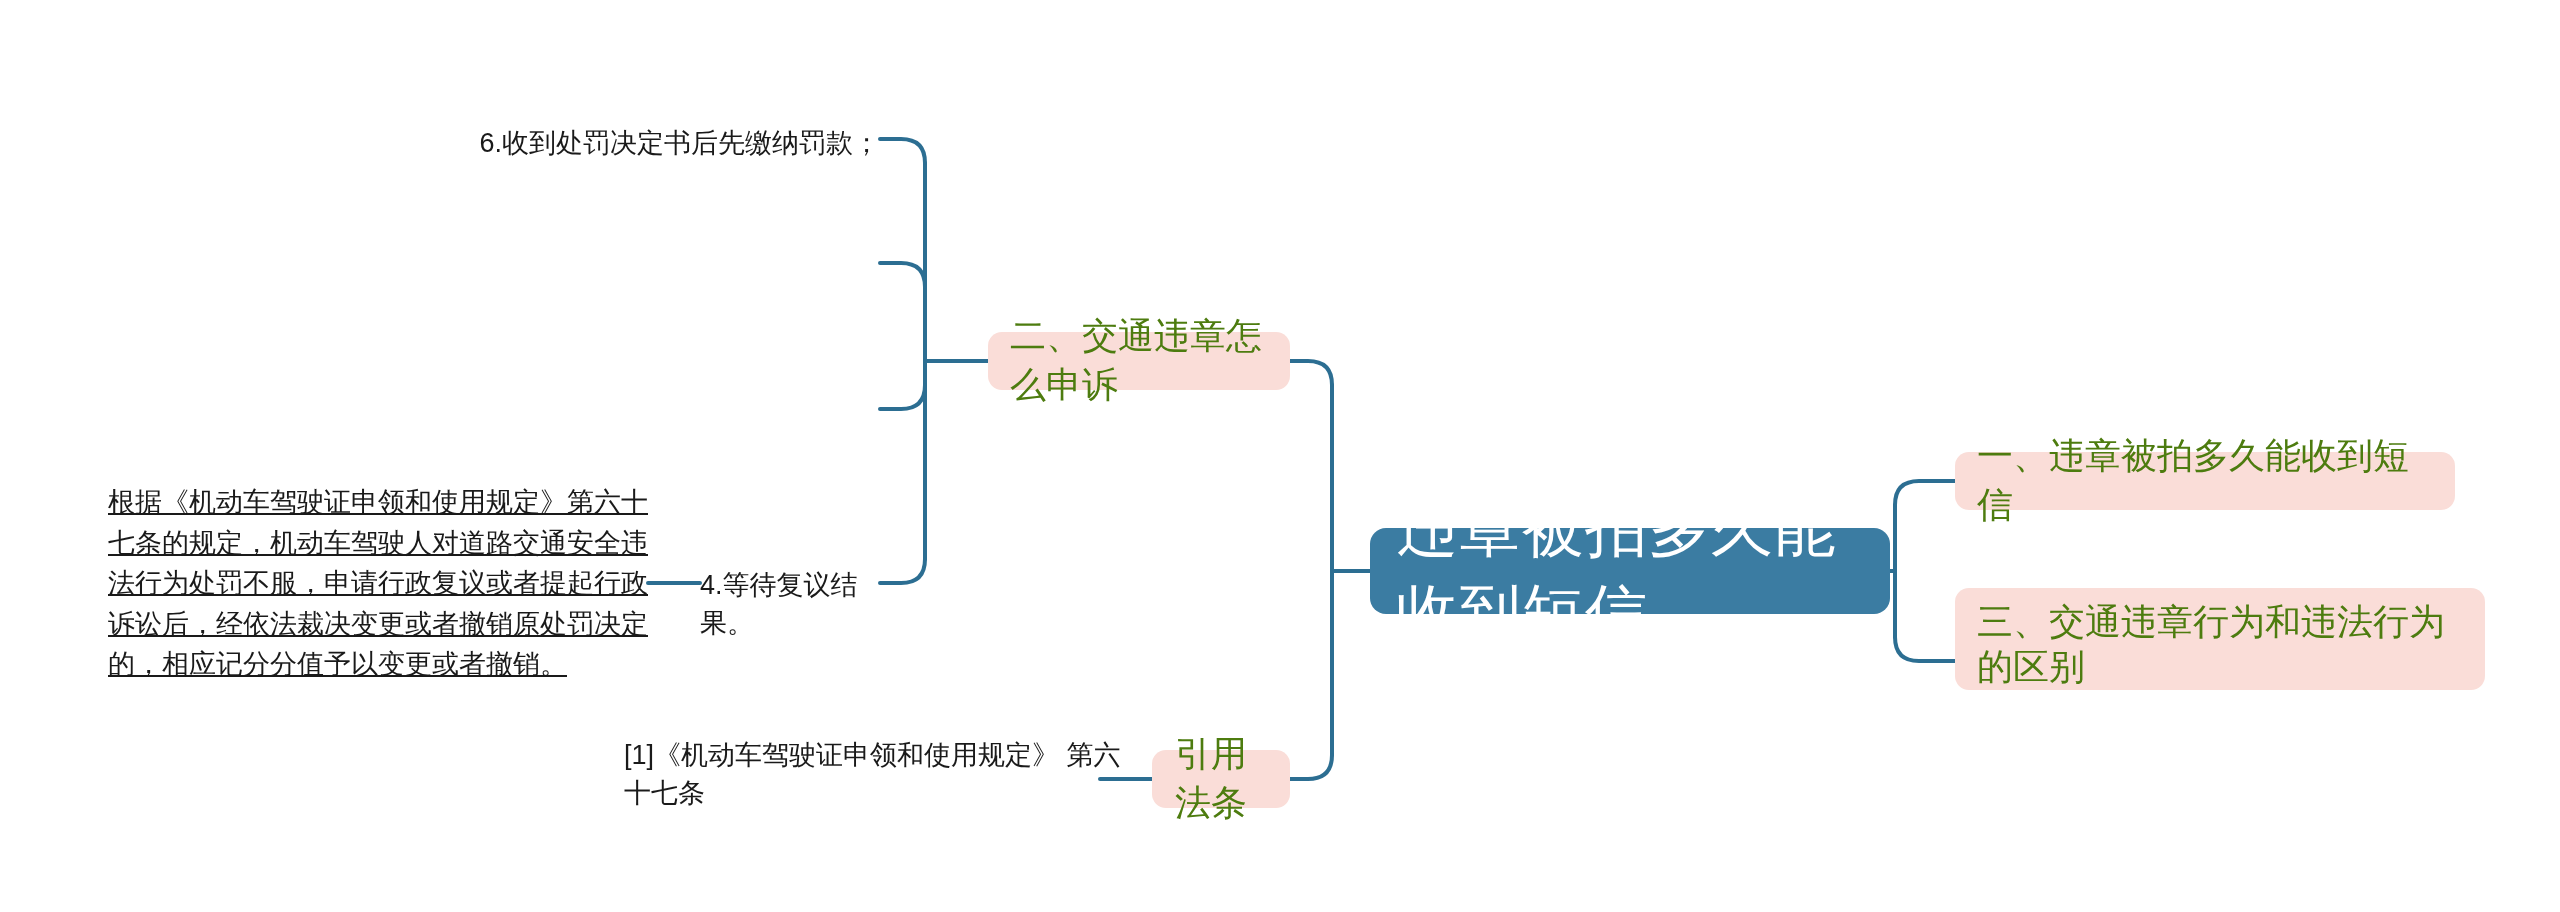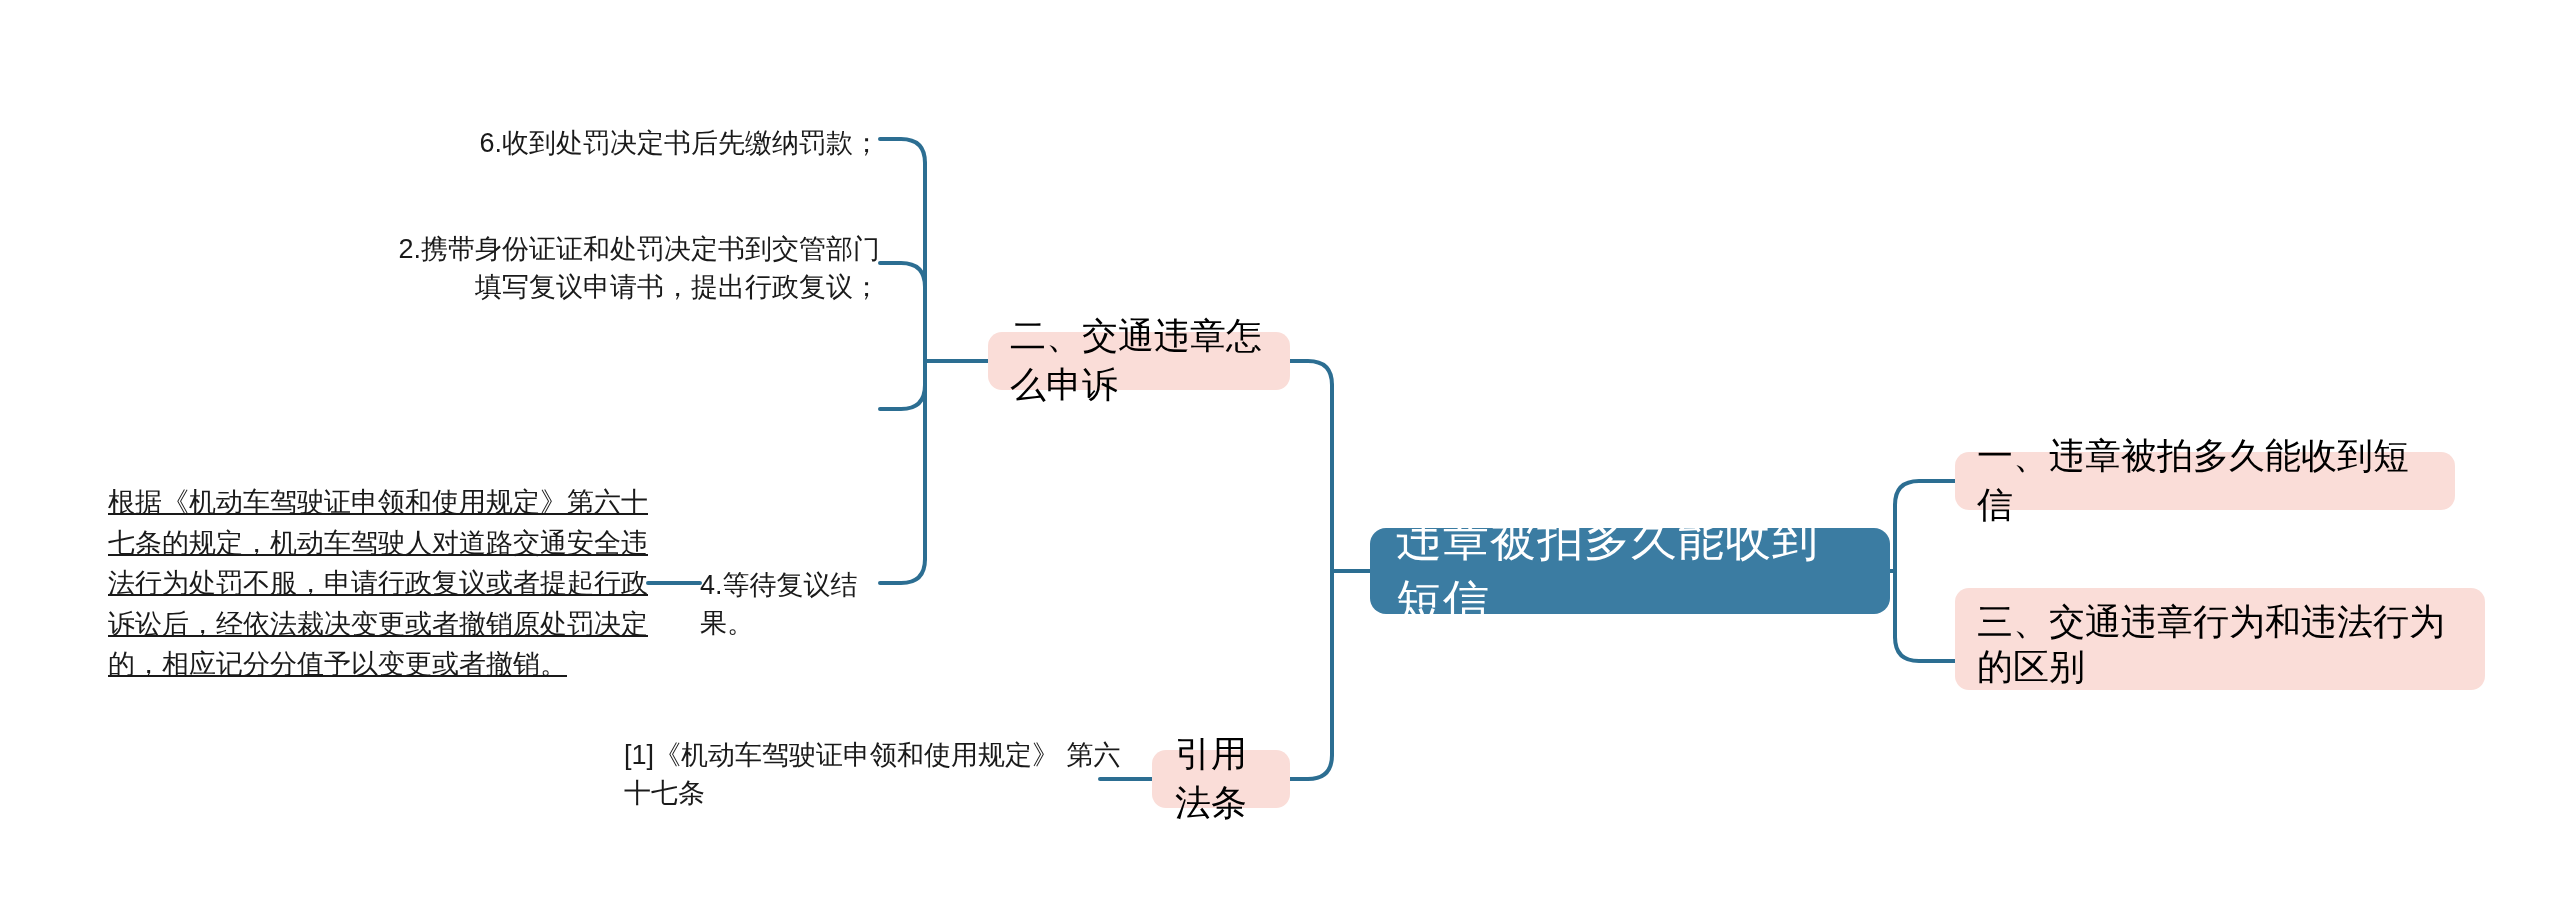--- a/index.html
+++ b/index.html
@@ -28,30 +28,30 @@
   .node {
     position: absolute;
     box-sizing: border-box;
     display: flex;
     align-items: center;
     border-radius: 14px;
   }
   .node-root {
     background: #3B7CA2;
     color: #ffffff;
-    font-size: 46px;
+    font-size: 62px;
     letter-spacing: 1px;
     padding: 0 26px;
     border-radius: 16px;
     justify-content: flex-start;
     box-shadow: none;
   }
   .node-branch {
     background: #FADDD8;
-    color: #000000;
+    color: #4d7c0f;
     font-size: 36px;
     padding: 10px 22px;
     border-radius: 14px;
   }
   .node-branch.wrap {
     align-items: flex-start;
     padding-top: 12px;
     line-height: 1.24;
   }
   .leaf-text {
@@ -120,23 +120,20 @@
   </div>
 
   <div class="node node-branch" style="left:1152px; top:750px; width:138px; height:58px; justify-content:center;padding-left:23px;">
     <span>引用法条</span>
   </div>
 
   <div class="leaf-text leaf-right" style="left:380px; top:124px; width:500px;">
     <span>6.收到处罚决定书后先缴纳罚款；</span>
   </div>
 
-  <div class="leaf-text leaf-right" style="left:380px; top:230px; width:500px;">
-    <span>2.携带身份证证和处罚决定书到交管部门填写复议申请书，提出行政复议；</span>
-  </div>
 
 
   <div class="leaf-text leaf-left" style="left:700px; top:566px; width:200px;">
     <span>4.等待复议结果。</span>
   </div>
 
   <div class="leaf-text leaf-left" style="left:108px; top:482px; width:545px; line-height:1.5;text-decoration:underline;">
     <span>根据《机动车驾驶证申领和使用规定》第六十七条的规定，机动车驾驶人对道路交通安全违法行为处罚不服，申请行政复议或者提起行政诉讼后，经依法裁决变更或者撤销原处罚决定的，相应记分分值予以变更或者撤销。</span>
   </div>
 

